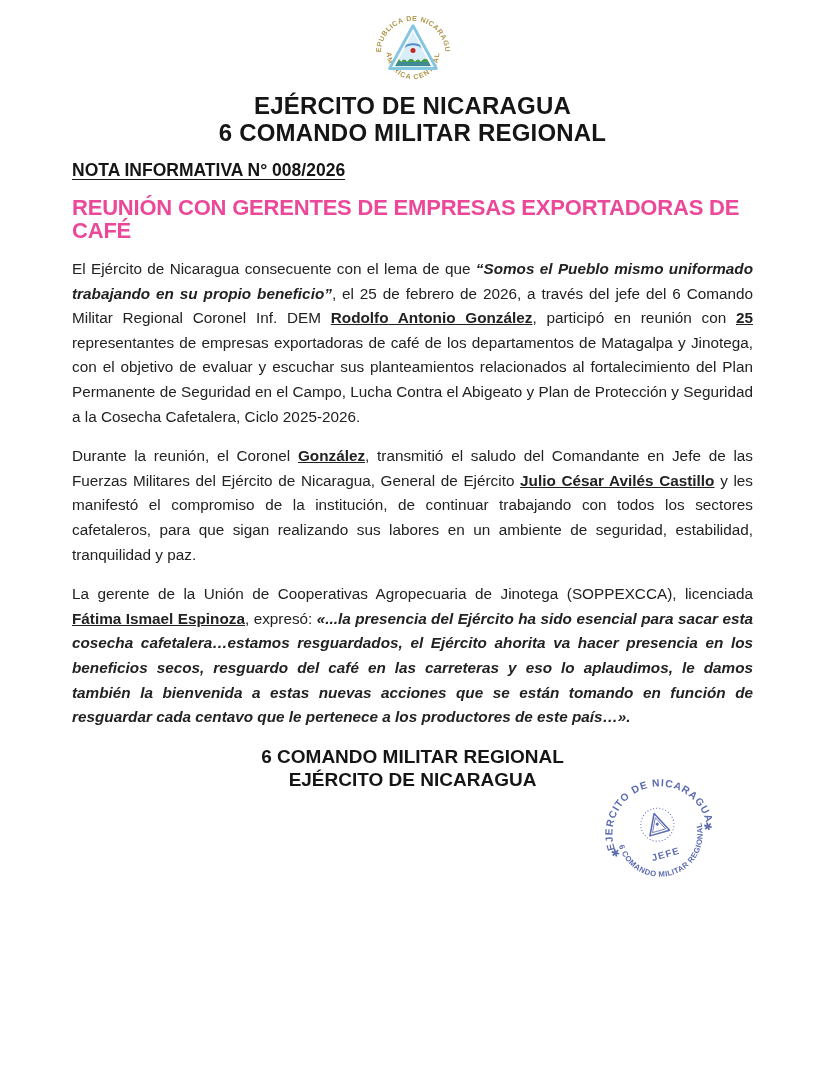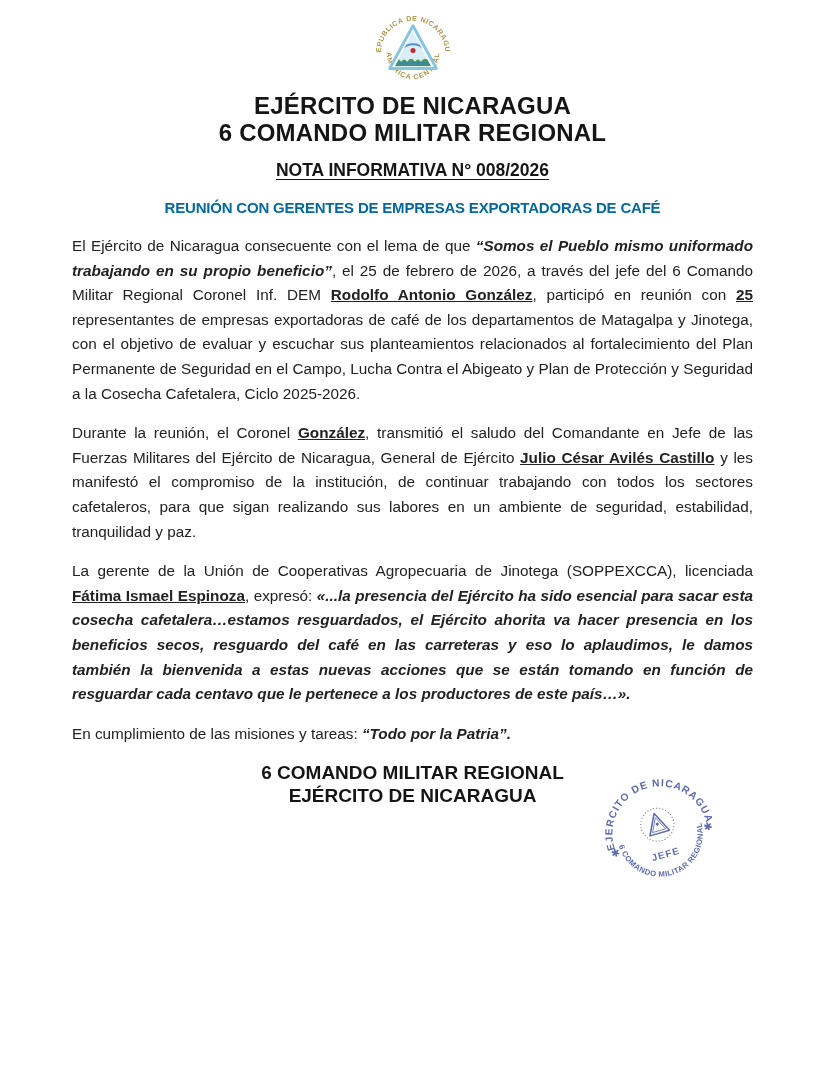--- a/index.html
+++ b/index.html
@@ -17,31 +17,31 @@
   .emblem{width:108px;height:74px;margin:0 auto;display:block;}
   .org-title{
     margin:4px 0 0 0;
     text-align:center;
     font-size:24px;line-height:27px;
     font-weight:bold;color:#151515;
     letter-spacing:.2px;
   }
   .nota{
     margin:13px 0 0 0;
-    text-align:center;
+    text-align:left;
     font-size:17.5px;line-height:22px;
     font-weight:bold;color:#151515;
     text-decoration:underline;
     text-underline-offset:3px;
   }
   .subject{
     margin:15px 0 0 0;
-    text-align:center;
-    font-size:15px;line-height:23px;
-    font-weight:bold;color:#0369a1;
+    text-align:left;
+    font-size:22px;line-height:23px;
+    font-weight:bold;color:#ec4899;
     letter-spacing:-.2px;
   }
   .bodytext{margin-top:15px;}
   .para{
     margin:0 0 15px 0;
     text-align:justify;
     font-size:15.3px;line-height:24.6px;
     color:#222222;
   }
   .para .b{font-weight:bold;text-decoration:underline;}
@@ -95,21 +95,20 @@
   <h1 class="org-title" style="margin-top:0;">6 COMANDO MILITAR REGIONAL</h1>
 
   <h2 class="nota">NOTA INFORMATIVA N° 008/2026</h2>
 
   <h2 class="subject">REUNIÓN CON GERENTES DE EMPRESAS EXPORTADORAS DE CAFÉ</h2>
 
   <div class="bodytext">
       <p class="para"><span>El Ejército de Nicaragua consecuente con el lema de que </span><span class="bi">“Somos el Pueblo mismo uniformado trabajando en su propio beneficio”</span><span>, el 25 de febrero de 2026, a través del jefe del 6 Comando Militar Regional Coronel Inf. DEM </span><span class="b">Rodolfo Antonio González</span><span>, participó en reunión con </span><span class="b">25</span><span> representantes de empresas exportadoras de café de los departamentos de Matagalpa y Jinotega, con el objetivo de evaluar y escuchar sus planteamientos relacionados al fortalecimiento del Plan Permanente de Seguridad en el Campo, Lucha Contra el Abigeato y Plan de Protección y Seguridad a la Cosecha Cafetalera, Ciclo 2025-2026.</span></p>
       <p class="para"><span>Durante la reunión, el Coronel </span><span class="b">González</span><span>, transmitió el saludo del Comandante en Jefe de las Fuerzas Militares del Ejército de Nicaragua, General de Ejército </span><span class="b">Julio César Avilés Castillo</span><span> y les manifestó el compromiso de la institución, de continuar trabajando con todos los sectores cafetaleros, para que sigan realizando sus labores en un ambiente de seguridad, estabilidad, tranquilidad y paz.</span></p>
       <p class="para"><span>La gerente de la Unión de Cooperativas Agropecuaria de Jinotega (SOPPEXCCA), licenciada </span><span class="b">Fátima Ismael Espinoza</span><span>, expresó: </span><span class="bi">«...la presencia del Ejército ha sido esencial para sacar esta cosecha cafetalera…estamos resguardados, el Ejército ahorita va hacer presencia en los beneficios secos, resguardo del café en las carreteras y eso lo aplaudimos, le damos también la bienvenida a estas nuevas acciones que se están tomando en función de resguardar cada centavo que le pertenece a los productores de este país…».</span></p>
-      <p class="para"><span>En cumplimiento de las misiones y tareas: </span><span class="bi">“Todo por la Patria”.</span></p>
     </div>
 
   <div class="signature">
     <div>6 COMANDO MILITAR REGIONAL</div>
     <div>EJÉRCITO DE NICARAGUA</div>
   </div>
 
   <svg class="stamp" viewBox="0 0 140 140" aria-hidden="true">
     <defs>
       <path id="stampTop" d="M 21 70 A 49 49 0 0 1 119 70" fill="none"></path>

